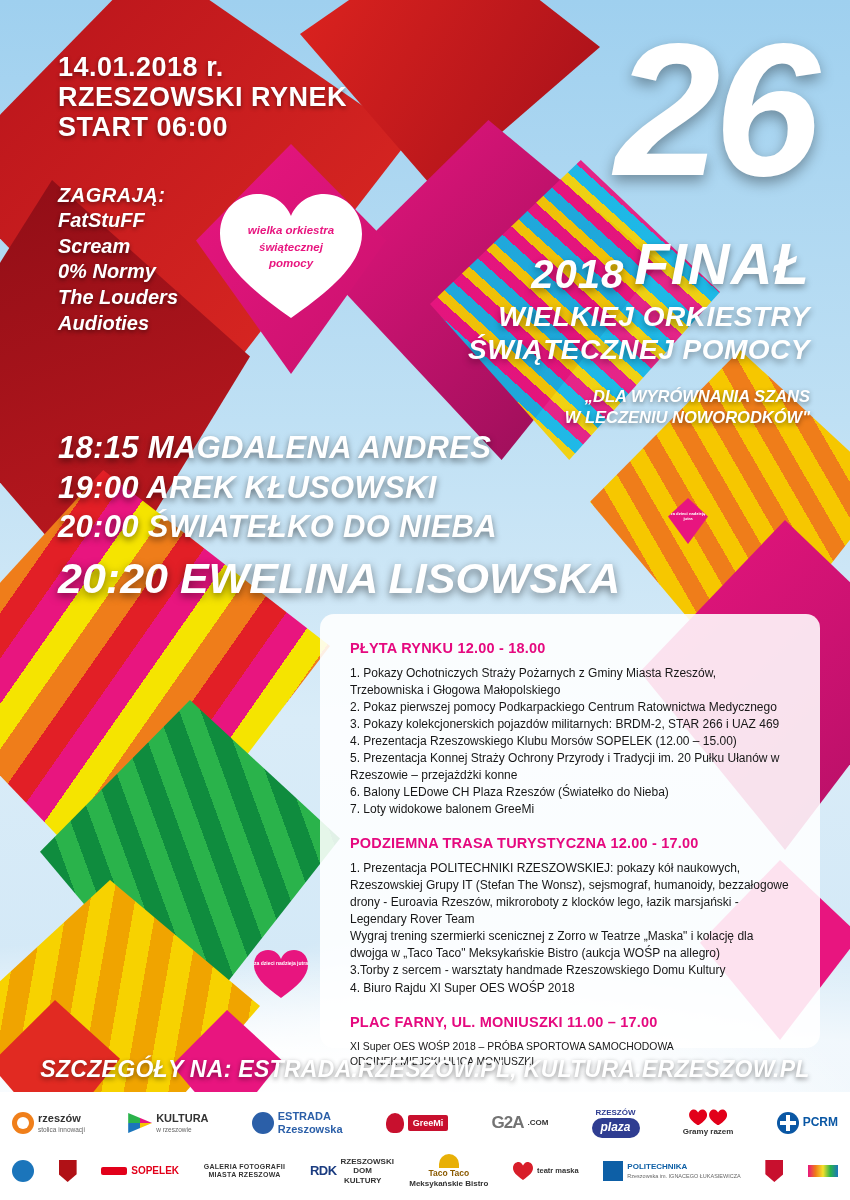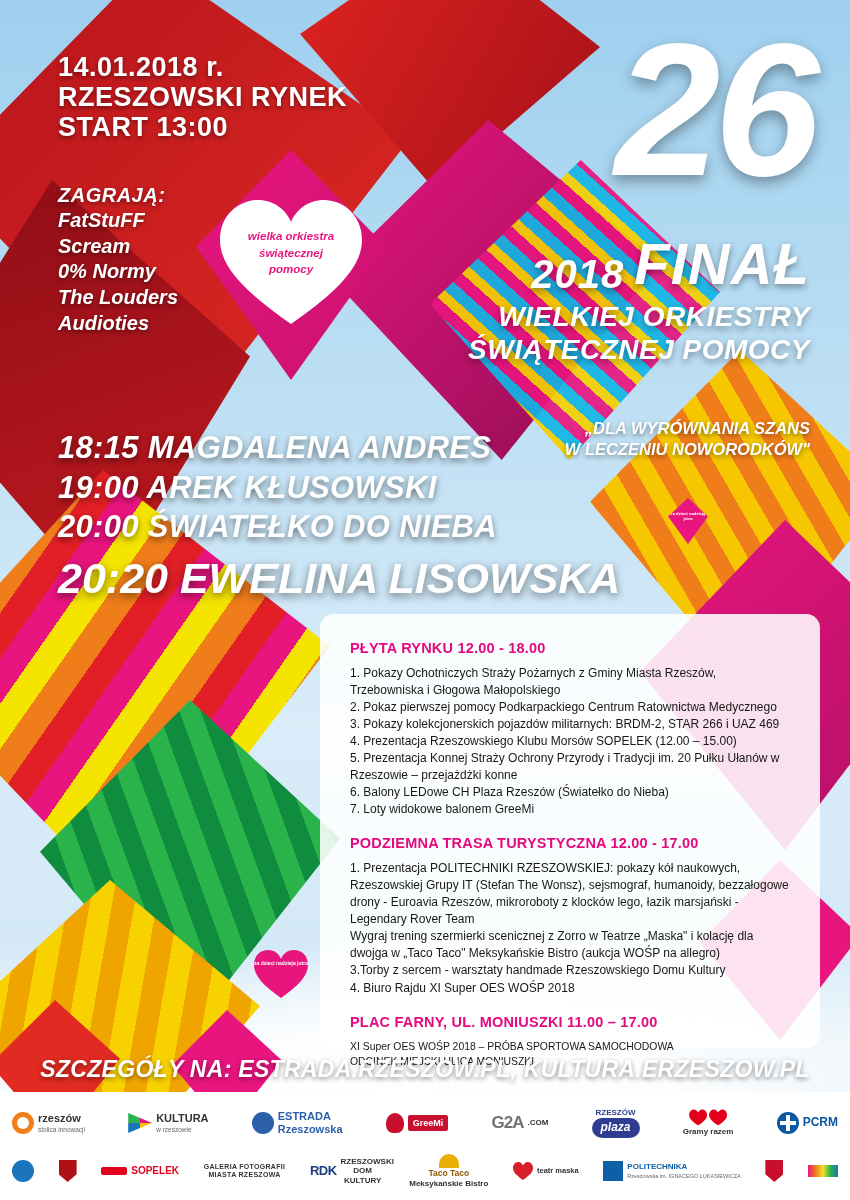--- a/index.html
+++ b/index.html
@@ -38,21 +38,21 @@
   }
   .zagraja {
     margin-top: 40px;
     font-weight: bold; font-style: italic;
     font-size: 20px; line-height: 1.28;
   }
   .zagraja .hdr { letter-spacing: .5px; }
 
   
   .wosp-kite {
-    position: absolute; left: 196px; top: 150px;
+    position: absolute; left: 196px; top: 144px;
     width: 190px; height: 230px;
   }
   .wosp-kite .diam {
     position:absolute; inset:0;
     background: linear-gradient(135deg,#e8157f 0%, #c9126e 100%);
     clip-path: polygon(50% 0%, 100% 42%, 50% 100%, 0% 42%);
     box-shadow: 0 4px 12px rgba(0,0,0,.25);
   }
   .heart {
     position:absolute; left: 22px; top: 44px; width: 146px; height: 132px;
@@ -93,21 +93,20 @@
     font-size: 28px; font-weight: bold; font-style: italic;
     line-height: 1.18; letter-spacing: .5px;
     text-shadow: 0 3px 7px rgba(0,0,0,.4);
   }
   .motto {
     position: absolute; right: 40px; top: 386px; width: 520px;
     text-align: right; color: #fff;
     font-size: 16.5px; font-weight: bold; font-style: italic;
     line-height: 1.25;
     text-shadow: 0 2px 5px rgba(0,0,0,.45);
-    margin-top: 32px;
   }
 
   
   .artists {
     position: absolute; left: 58px; top: 428px; width: 700px;
     color: #fff;
   }
   .a-line {
     font-weight: bold; font-style: italic;
     font-size: 31px; line-height: 1.28;
@@ -234,21 +233,21 @@
   <div class="blk" style="left:-90px;top:470px;width:420px;height:440px;background:repeating-linear-gradient(125deg,#f5e400 0 26px,#ef7d1a 26px 52px,#e21f26 52px 78px,#e8157f 78px 104px);clip-path:polygon(46% 0%,100% 40%,52% 100%,0% 48%);"></div>
   <div class="blk" style="left:40px;top:700px;width:300px;height:330px;background:repeating-linear-gradient(70deg,#2ab34b 0 20px,#0f8c3e 20px 40px);clip-path:polygon(50% 0%,100% 42%,50% 100%,0% 46%);"></div>
   <div class="blk" style="left:-40px;top:880px;width:300px;height:300px;background:repeating-linear-gradient(100deg,#f7d200 0 22px,#f0a400 22px 44px);clip-path:polygon(50% 0%,100% 42%,50% 100%,0% 46%);"></div>
   <div class="blk" style="left:-10px;top:1000px;width:130px;height:140px;background:#e12a22;clip-path:polygon(50% 0%,100% 42%,50% 100%,0% 46%);"></div>
   <div class="blk" style="left:700px;top:860px;width:160px;height:180px;background:#e8157f;clip-path:polygon(50% 0%,100% 42%,50% 100%,0% 46%);"></div>
   <div class="blk" style="left:172px;top:1010px;width:110px;height:120px;background:#e8157f;clip-path:polygon(50% 0%,100% 42%,50% 100%,0% 46%);"></div>
 
   <div class="top-left">
     <div class="date-line">14.01.2018 r.</div>
     <div class="date-line">RZESZOWSKI RYNEK</div>
-    <div class="date-line">START 13:00</div>
+    <div class="date-line">START 06:00</div>
 
     <div class="zagraja">
       <div class="hdr">ZAGRAJĄ:</div>
       <div>FatStuFF</div>
       <div>Scream</div>
       <div>0% Normy</div>
       <div>The Louders</div>
       <div>Audioties</div>
     </div>
   </div>

